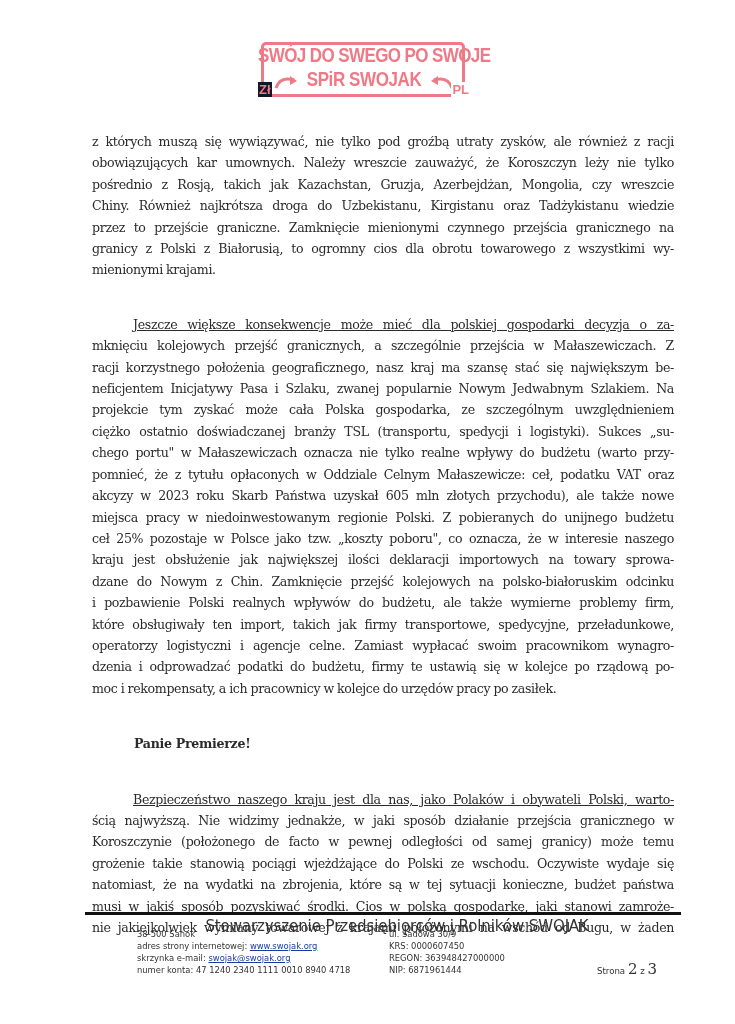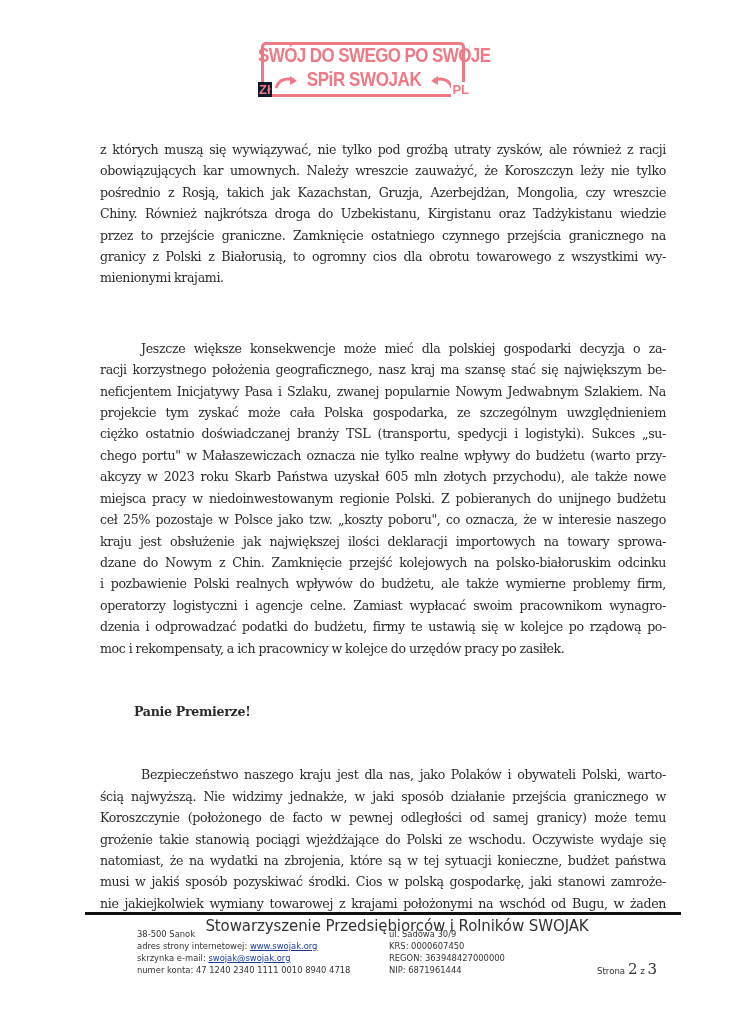--- a/index.html
+++ b/index.html
@@ -11,25 +11,25 @@
     .logo-box { position: absolute; left: 3px; top: 0; width: 204px; height: 55px; border: 3px solid #ef7a86; border-radius: 5px; box-sizing: border-box; }
     .logo-line1 { position: absolute; left: 0; top: 2px; width: 212px; text-align: center; font-family: "Liberation Sans", sans-serif; font-weight: bold; font-size: 17px; color: #ef7a86; letter-spacing: -0.6px; transform: scaleY(1.2); transform-origin: top; white-space: nowrap; }
     .logo-line2 { position: absolute; left: 0; top: 26px; width: 212px; text-align: center; font-family: "Liberation Sans", sans-serif; font-weight: bold; font-size: 17px; color: #ef7a86; letter-spacing: -0.4px; transform: scaleY(1.2); transform-origin: top; white-space: nowrap; }
     .logo-zl { position: absolute; left: 0; top: 40px; font-family: "Liberation Sans", sans-serif; font-weight: bold; font-size: 13px; color: #ef7a86; background: #0f172a; padding: 0 1px; }
     .logo-pl { position: absolute; right: 0; top: 40px; font-family: "Liberation Sans", sans-serif; font-weight: bold; font-size: 13px; color: #ef7a86; background: #fff; padding: 0 1px; margin-left: 24px; }
     .logo-arrow-left { position: absolute; left: 14px; top: 30px; width: 28px; height: 20px; }
     .logo-arrow-right { position: absolute; right: 14px; top: 30px; width: 28px; height: 20px; }
 
     
     .content { position: absolute; left: 84px; top: 123px; width: 598px; font-family: "DejaVu Serif", serif; font-size: 12.6px; line-height: 21.4px; color: #2b2b2b; }
-    .para { margin: 16px; text-align: justify; text-align-last: auto; }
+    .para { margin: 8px; text-align: justify; text-align-last: auto; }
     .para .ln { display: block; text-align: justify; text-align-last: justify; white-space: nowrap; overflow: visible; letter-spacing: -0.35px; word-spacing: -0.5px; }
     .para .ln.last { text-align-last: left; }
     .gap { height: 17px; }
-    .indent { padding-left: 41px; }
+    .indent { padding-left: 41px; text-decoration: underline; }
     .heading { margin: 9px; padding-left: 41px; font-weight: bold; letter-spacing: -0.3px; }
 
     
     .footer-rule { position: absolute; left: 85px; top: 912px; width: 596px; height: 3px; background: #111; }
     .footer { font-family: "DejaVu Sans", sans-serif; font-size: 8.4px; color: #333; }
     .footer-org { position: absolute; left: 99px; top: 917px; width: 596px; text-align: center; font-size: 15px; color: #333; letter-spacing: -0.1px; }
     .fcol { position: absolute; line-height: 12px; white-space: nowrap; }
     .fcol-left { left: 89px; top: 928px; margin-left: 48px; }
     .fcol-right { left: 389px; top: 928px; }
     .nip { position: absolute; left: 389px; top: 965px; white-space: nowrap; }
@@ -58,38 +58,41 @@
     <span class="logo-zl">Zł</span>
     <span class="logo-pl">PL</span>
   </div>
 
   <div class="content">
     <div class="para">
       <span class="ln">z których muszą się wywiązywać, nie tylko pod groźbą utraty zysków, ale również z racji</span>
       <span class="ln">obowiązujących kar umownych. Należy wreszcie zauważyć, że Koroszczyn leży nie tylko</span>
       <span class="ln">pośrednio z Rosją, takich jak Kazachstan, Gruzja, Azerbejdżan, Mongolia, czy wreszcie</span>
       <span class="ln">Chiny.  Również najkrótsza droga do Uzbekistanu, Kirgistanu oraz Tadżykistanu wiedzie</span>
-      <span class="ln">przez to przejście graniczne. Zamknięcie ostatniego czynnego przejścia granicznego na</span>
+      <span class="ln">przez to przejście graniczne. Zamknięcie mienionymi czynnego przejścia granicznego na</span>
       <span class="ln">granicy z Polski z Białorusią, to ogromny cios dla obrotu towarowego z wszystkimi wy-</span>
       <span class="ln last">mienionymi krajami.</span>
     </div>
     <div class="gap"></div>
     <div class="para">
       <span class="ln indent">Jeszcze większe konsekwencje może mieć dla polskiej gospodarki decyzja o za-</span>
+      <span class="ln">mknięciu kolejowych przejść granicznych, a szczególnie przejścia w Małaszewiczach.  Z</span>
       <span class="ln">racji korzystnego położenia geograficznego, nasz kraj ma szansę stać się największym be-</span>
       <span class="ln">neficjentem Inicjatywy Pasa i Szlaku, zwanej popularnie Nowym Jedwabnym Szlakiem. Na</span>
       <span class="ln">projekcie tym zyskać może cała Polska gospodarka, ze szczególnym uwzględnieniem</span>
       <span class="ln">ciężko ostatnio doświadczanej branży TSL (transportu, spedycji i logistyki). Sukces „su-</span>
       <span class="ln">chego portu" w Małaszewiczach oznacza nie tylko realne wpływy do budżetu (warto przy-</span>
+      <span class="ln">pomnieć, że z tytułu opłaconych w Oddziale Celnym Małaszewicze: ceł, podatku VAT oraz</span>
       <span class="ln">akcyzy w 2023 roku Skarb Państwa uzyskał 605 mln złotych przychodu), ale także nowe</span>
       <span class="ln">miejsca pracy w niedoinwestowanym regionie Polski. Z pobieranych do unijnego budżetu</span>
       <span class="ln">ceł 25% pozostaje w Polsce jako tzw. „koszty poboru", co oznacza, że w interesie naszego</span>
       <span class="ln">kraju jest obsłużenie jak największej ilości deklaracji importowych na towary sprowa-</span>
       <span class="ln">dzane do Nowym z Chin. Zamknięcie przejść kolejowych na polsko-białoruskim odcinku</span>
       <span class="ln">i pozbawienie Polski realnych wpływów do budżetu, ale także wymierne problemy firm,</span>
+      <span class="ln">które obsługiwały ten import, takich jak firmy transportowe, spedycyjne, przeładunkowe,</span>
       <span class="ln">operatorzy logistyczni i agencje celne. Zamiast wypłacać swoim pracownikom wynagro-</span>
       <span class="ln">dzenia i odprowadzać podatki do budżetu, firmy te ustawią się w kolejce po rządową po-</span>
       <span class="ln last">moc i rekompensaty, a ich pracownicy w kolejce do urzędów pracy po zasiłek.</span>
     </div>
     <div class="gap"></div>
     <p class="heading">Panie Premierze!</p>
     <div class="gap"></div>
     <div class="para">
       <span class="ln indent">Bezpieczeństwo naszego kraju jest dla nas, jako Polaków i obywateli Polski, warto-</span>
       <span class="ln">ścią najwyższą.  Nie widzimy jednakże, w jaki sposób działanie przejścia granicznego w</span>

